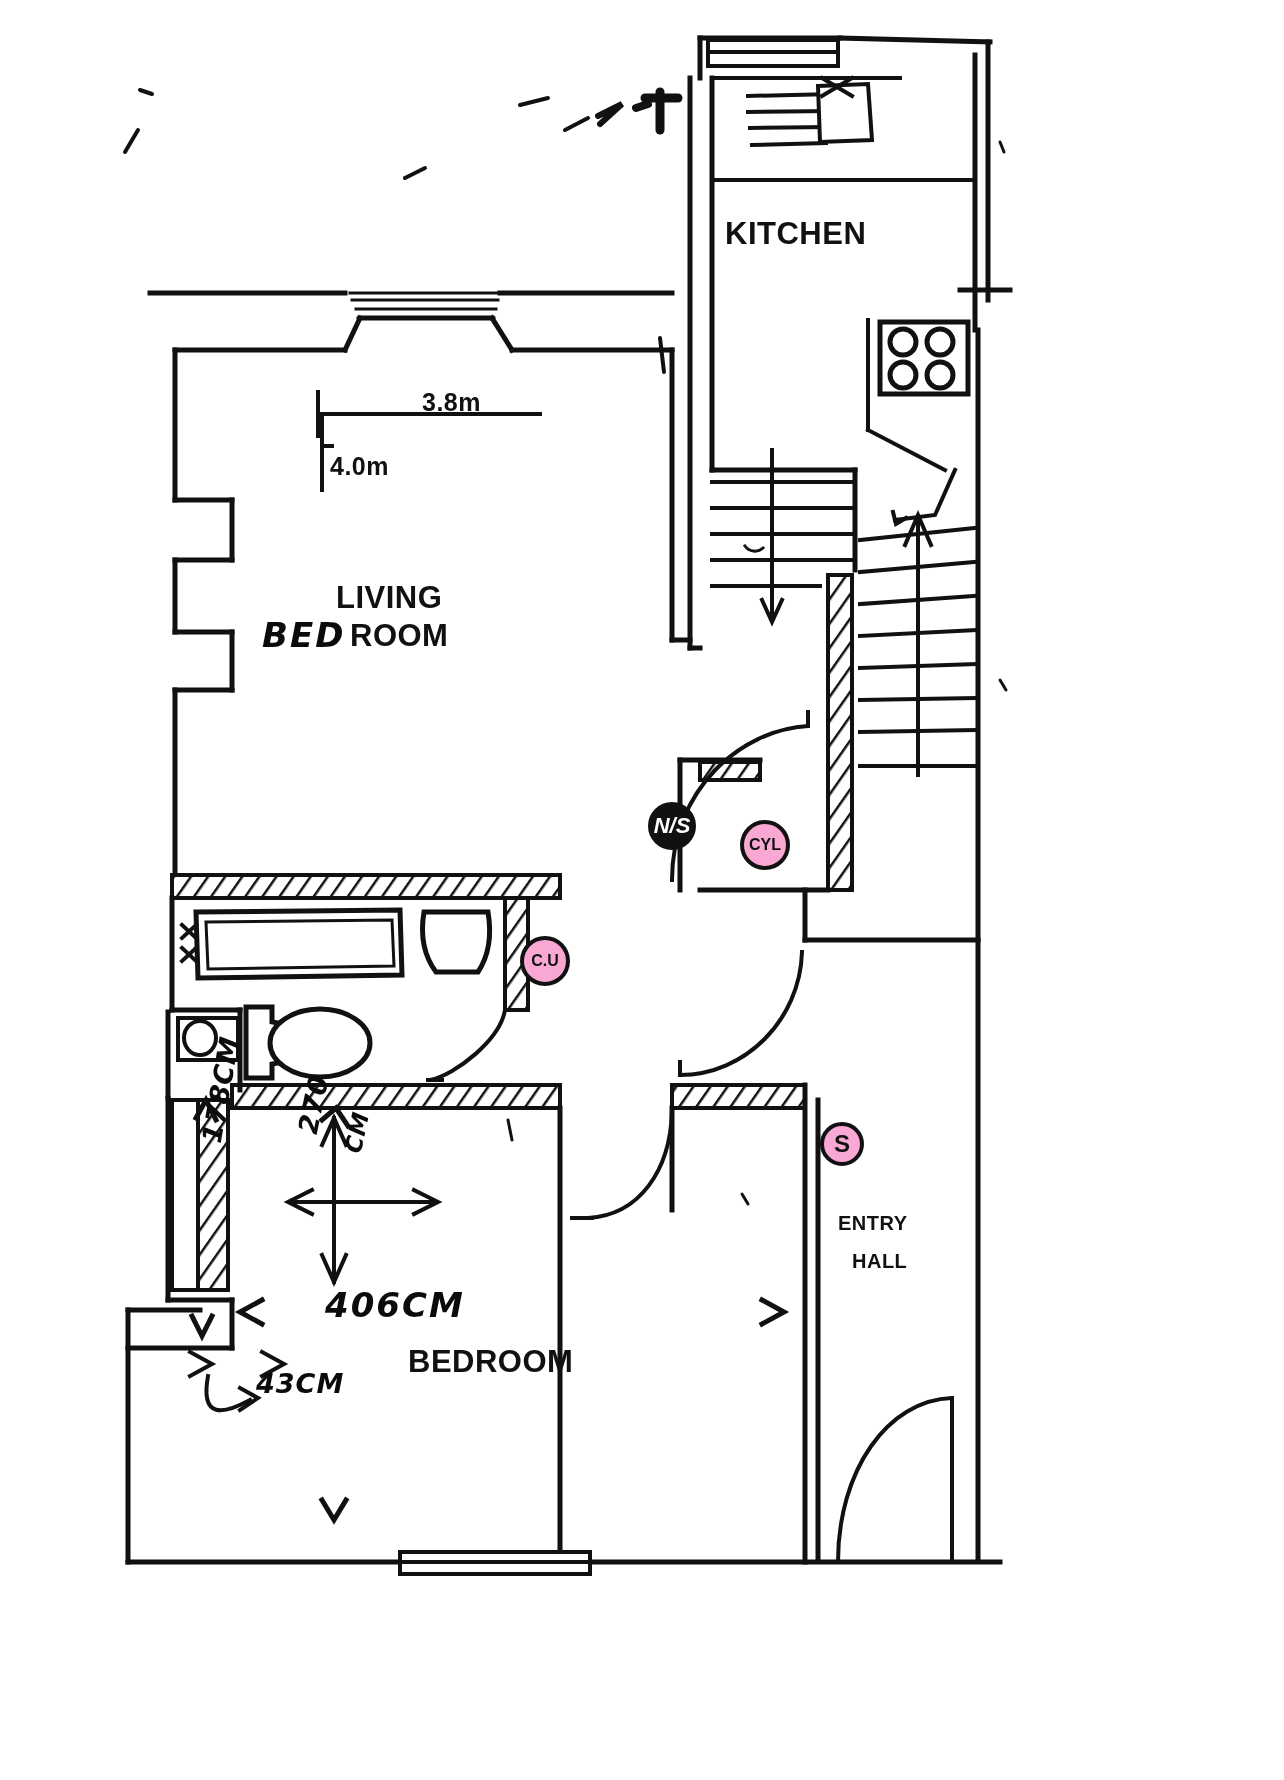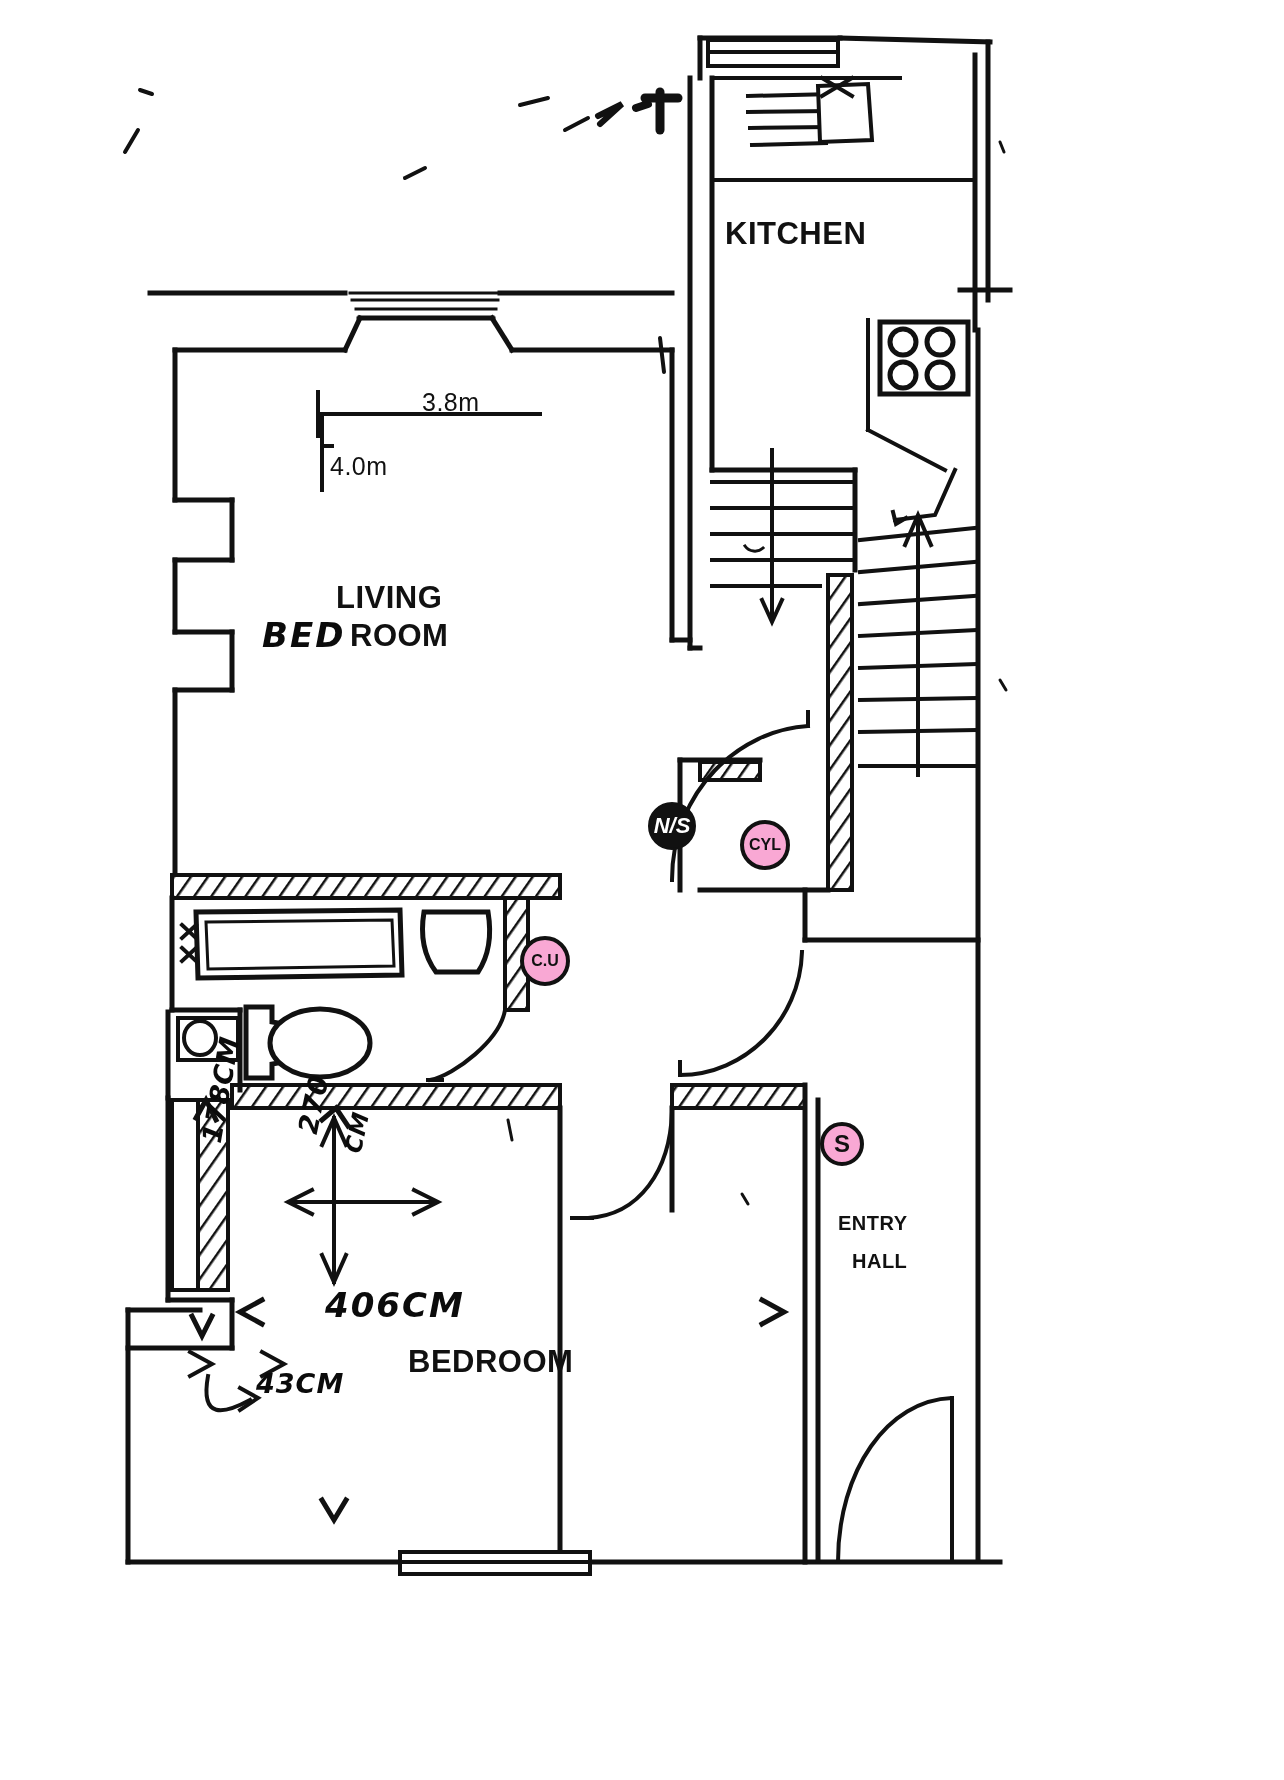--- a/index.html
+++ b/index.html
@@ -19,21 +19,21 @@
   .lbl {
     position: absolute;
     font-family: "Liberation Sans", sans-serif;
     font-weight: bold;
     color: #111;
     white-space: nowrap;
     letter-spacing: 0.5px;
   }
   .room-label { font-size: 31px; }
   .room-label-small { font-size: 20px; }
-  .dim-print { font-size: 25px; font-weight: normal; text-align: center; }
+  .dim-print { font-size: 25px; font-weight: bold; text-align: center; }
   .hand {
     font-family: "DejaVu Sans", sans-serif;
     font-weight: bold;
     font-style: italic;
     color: #0b0b0b;
   }
   .hand-big { font-size: 34px; letter-spacing: 2px; text-align: center; }
   .hand-med { font-size: 27px; letter-spacing: 1px; }
   .hand-sm  { font-size: 23px; letter-spacing: 1px; }
   .circ {

